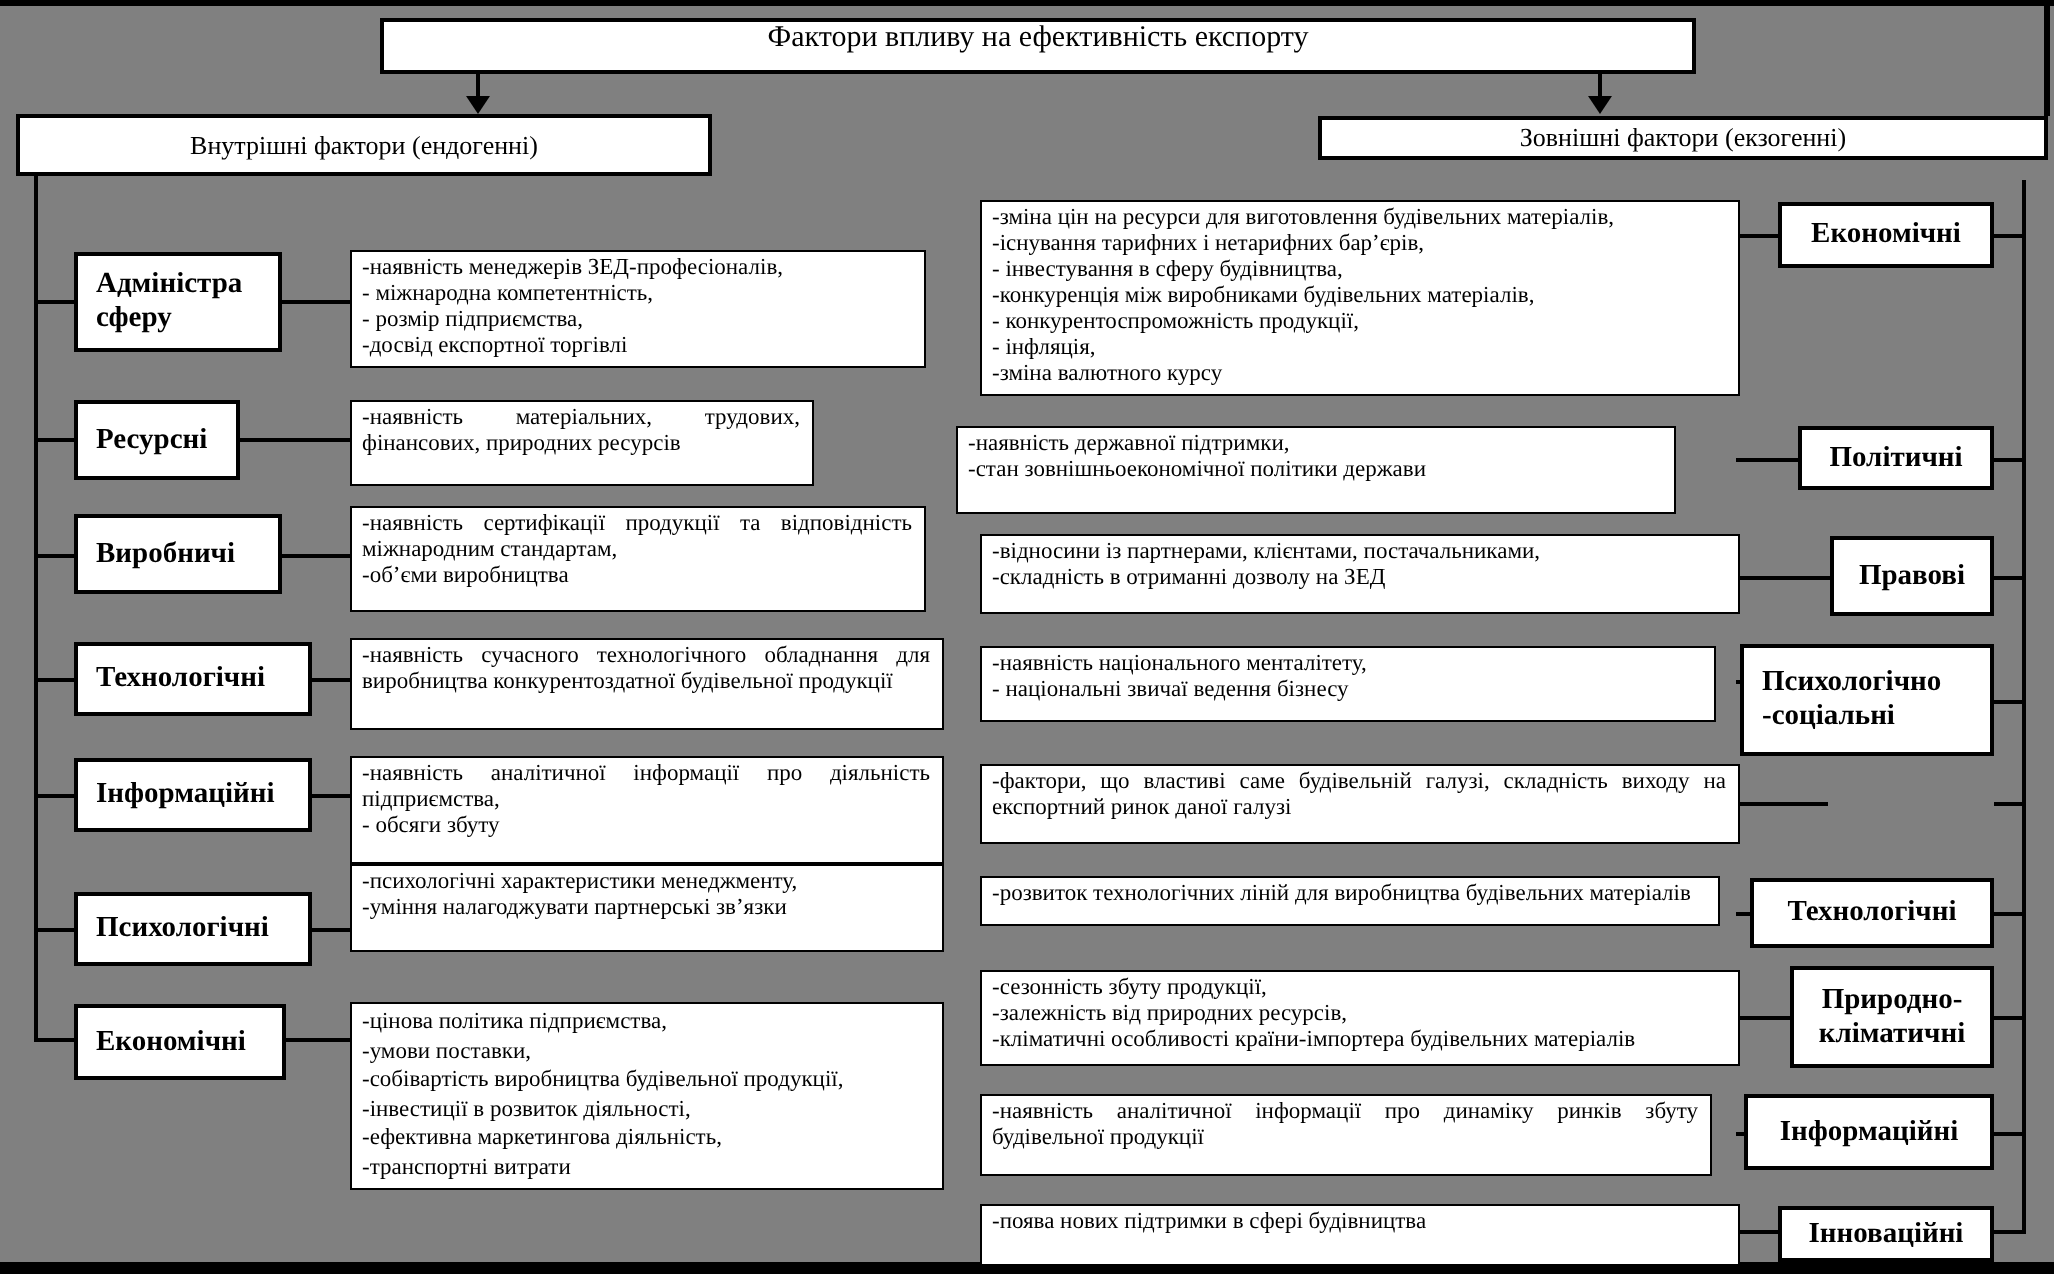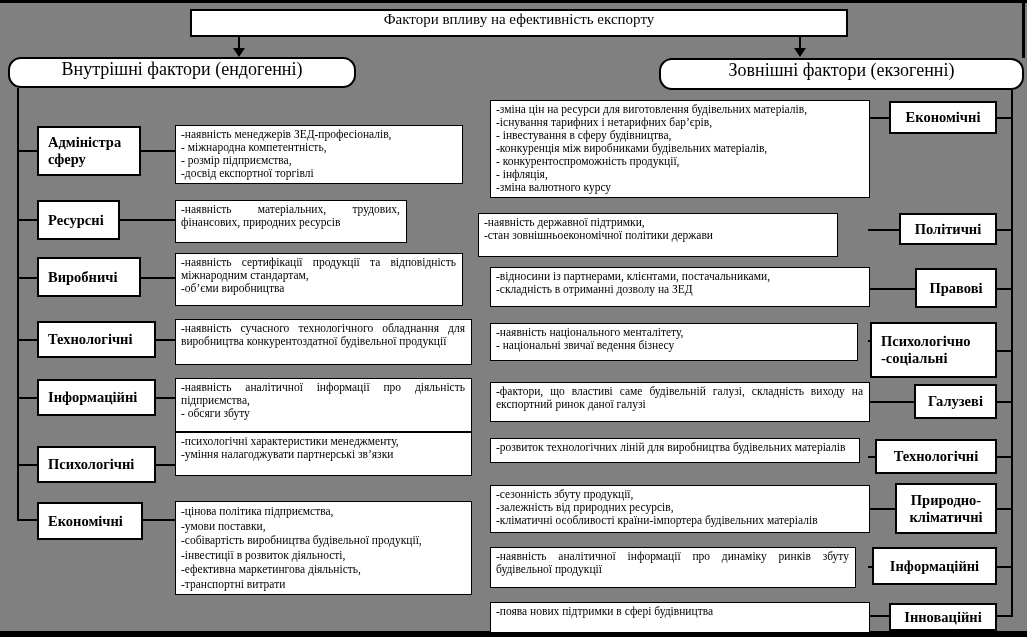--- a/index.html
+++ b/index.html
@@ -16,23 +16,22 @@
     border:2px solid #000000;
     box-sizing:border-box;
     color:#000000;
   }
   .thin{border-width:1px;}
   .title{
     display:flex;align-items:flex-start;justify-content:center;
     font-size:15px;
   }
   .hdr{
-    display:flex;align-items:flex-start;justify-content:center;
-    font-size:18px;
-    border-radius:13px;
+    display:flex;align-items:center;justify-content:center;
+    font-size:13px;
   }
   .cat{
     display:flex;align-items:center;
     font-weight:bold;font-size:14.5px;
     line-height:17px;
     padding:0 4px 0 9px;
   }
   .cat.center{justify-content:center;text-align:center;padding:0 3px;}
   .desc{
     font-size:11.5px;
@@ -64,21 +63,21 @@
   </div>
 
   <div class="line" style="left:238px;top:37px;width:2px;height:12px"></div>
   <div class="arrowhead" style="left:233px;top:48px"></div>
   <div class="line" style="left:799px;top:37px;width:2px;height:12px"></div>
   <div class="arrowhead" style="left:794px;top:48px"></div>
 
   <div class="box hdr" style="left:8px;top:57px;width:348px;height:31px">
     <span>Внутрішні фактори (ендогенні)</span>
   </div>
-  <div class="box hdr" style="left:659px;top:58px;width:365px;height:32px">
+  <div class="box hdr" style="left:659px;top:58px;width:365px;height:22px">
     <span>Зовнішні фактори (екзогенні)</span>
   </div>
 
   <div class="line" style="left:17px;top:88px;width:2px;height:433px"></div>
   <div class="line" style="left:17px;top:150px;width:20px;height:2px"></div>
   <div class="line" style="left:17px;top:219px;width:20px;height:2px"></div>
   <div class="line" style="left:17px;top:277px;width:20px;height:2px"></div>
   <div class="line" style="left:17px;top:339px;width:20px;height:2px"></div>
   <div class="line" style="left:17px;top:397px;width:20px;height:2px"></div>
   <div class="line" style="left:17px;top:464px;width:20px;height:2px"></div>
@@ -180,23 +179,20 @@
     </div>
   <div class="box cat center" style="left:899px;top:213px;width:98px;height:32px">
       <span>Політичні</span>
     </div>
   <div class="box cat center" style="left:915px;top:268px;width:82px;height:40px">
       <span>Правові</span>
     </div>
   <div class="box cat" style="left:870px;top:322px;width:127px;height:56px">
       <span>Психологічно -соціальні</span>
     </div>
-  <div class="box cat center" style="left:914px;top:384px;width:83px;height:35px">
-      <span>Галузеві</span>
-    </div>
   <div class="box cat center" style="left:875px;top:439px;width:122px;height:35px">
       <span>Технологічні</span>
     </div>
   <div class="box cat center" style="left:895px;top:483px;width:102px;height:51px">
       <span>Природно-кліматичні</span>
     </div>
   <div class="box cat center" style="left:872px;top:547px;width:125px;height:38px">
       <span>Інформаційні</span>
     </div>
   <div class="box cat center" style="left:889px;top:603px;width:108px;height:28px">

